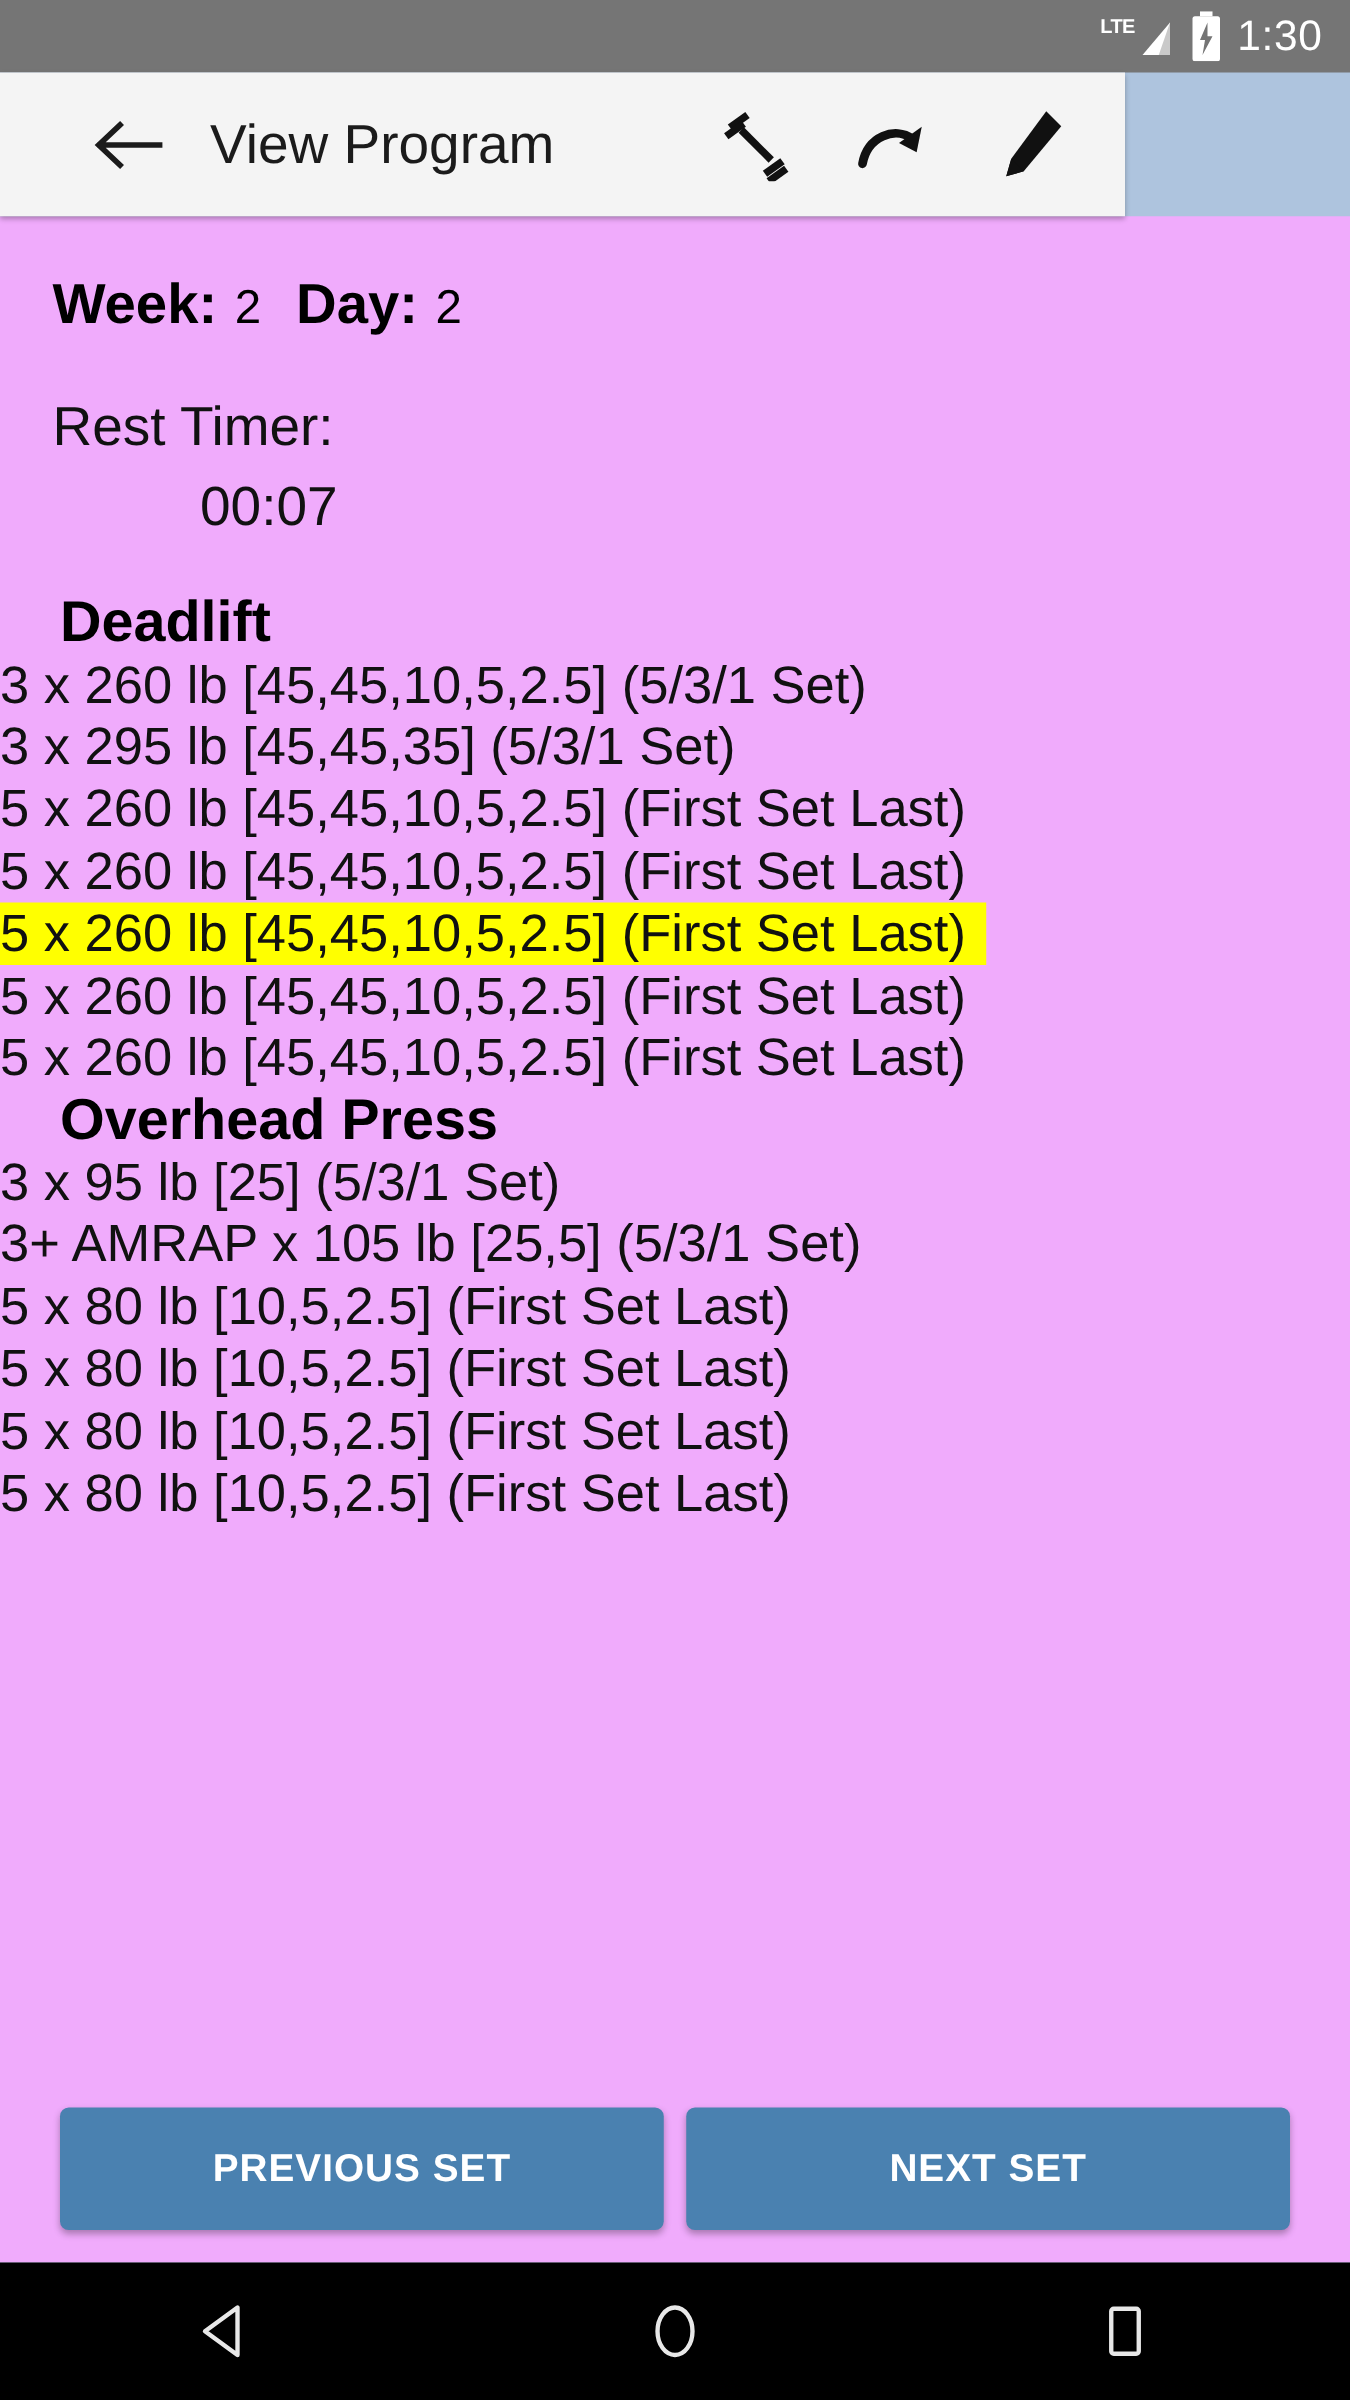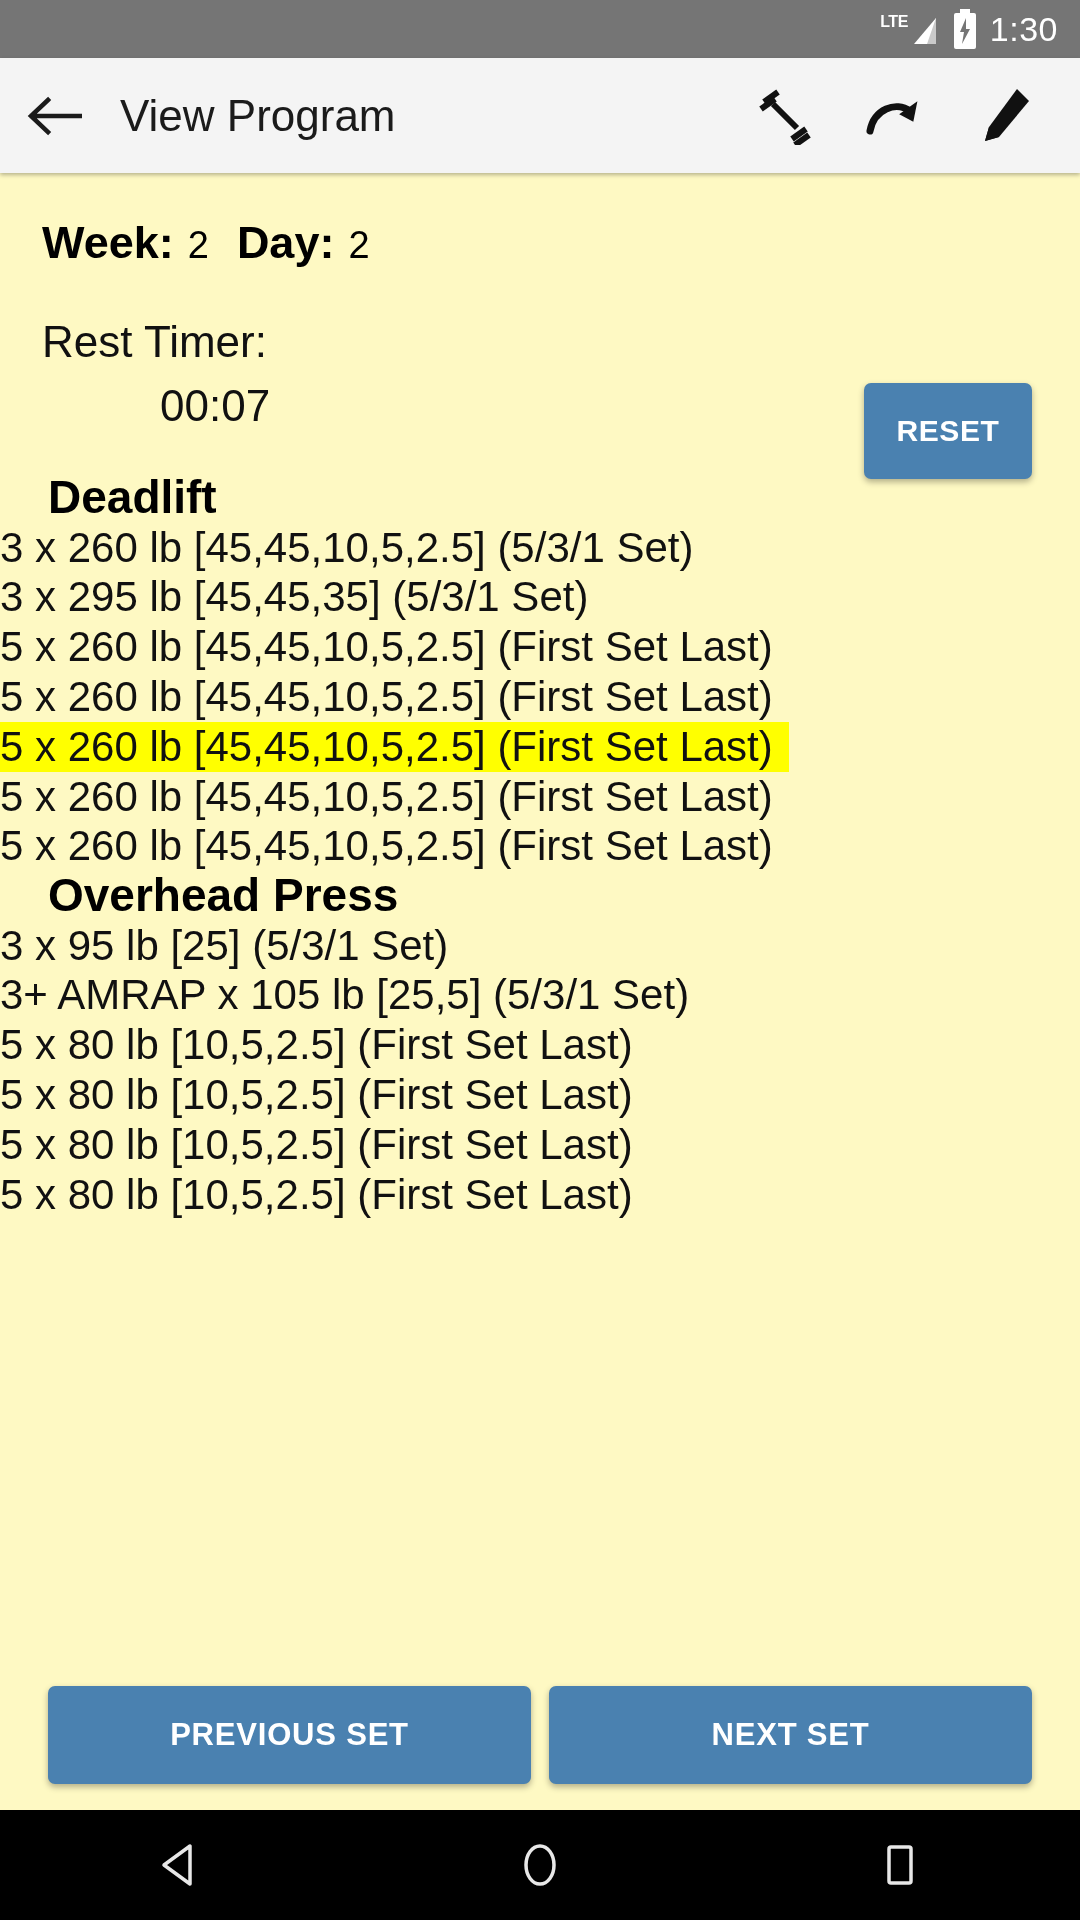--- a/index.html
+++ b/index.html
@@ -19,34 +19,35 @@
   }
   .lte-wrap { display:flex; align-items:flex-end; gap:2px; }
   .lte-text { color:#fff; font-size:16px; font-weight:bold; line-height:1; letter-spacing:-0.5px; padding-bottom:14px; }
   .sig { width:30px; height:30px; position:relative; }
   .sig svg { display:block; }
   .batt svg { display:block; }
   .clock { color:#fff; font-size:34px; font-weight:500; letter-spacing:0.5px; }
 
   
   .appbar {
-    position:absolute; top:58px; left:0; width:1080px; height:115px;
+    position:absolute; top:58px; left:0; width:900px; height:115px;
     background:#f4f4f4; display:flex; align-items:center;
     box-shadow:0 2px 4px rgba(0,0,0,0.28);
     z-index:5;
+    padding-left:48px;
   }
   .back-btn { width:108px; display:flex; align-items:center; justify-content:center; }
   .appbar-title { font-size:44px; color:#1b1b1b; font-weight:400; margin-left:12px; flex:1; }
   .appbar-actions { display:flex; align-items:center; gap:48px; padding-right:44px; }
   .act { width:62px; height:62px; display:flex; align-items:center; justify-content:center; }
 
   
   .content {
     position:absolute; top:173px; left:0; width:1080px; height:1637px;
-    background:#fef9c3; overflow:hidden;
+    background:#f0abfc; overflow:hidden;
   }
   .wd-row { padding:44px 0 0 42px; display:flex; align-items:baseline; }
   .wd-label { font-size:45px; font-weight:bold; color:#000; }
   .wd-value { font-size:38px; color:#000; margin-left:14px; }
   .wd-gap { width:28px; }
 
   .timer-block { position:relative; margin-top:48px; padding-left:42px; }
   .timer-label { font-size:44px; color:#111; }
   .timer-value { font-size:44px; color:#111; margin-top:14px; padding-left:118px; }
   .reset-btn {
@@ -148,21 +149,20 @@
       <span class="wd-label">Week:</span>
       <span class="wd-value">2</span>
       <span class="wd-gap"></span>
       <span class="wd-label">Day:</span>
       <span class="wd-value">2</span>
     </div>
 
     <div class="timer-block">
       <div class="timer-label">Rest Timer:</div>
       <div class="timer-value">00:07</div>
-      <button class="reset-btn">RESET</button>
     </div>
 
     <div class="sets" id="exercise-list">
         <div class="exercise-name">Deadlift</div>
         <div class="set-row">3 x 260 lb  [45,45,10,5,2.5]  (5/3/1 Set)</div>
         <div class="set-row">3 x 295 lb  [45,45,35]  (5/3/1 Set)</div>
         <div class="set-row">5 x 260 lb  [45,45,10,5,2.5]  (First Set Last)</div>
         <div class="set-row">5 x 260 lb  [45,45,10,5,2.5]  (First Set Last)</div>
         <div class="hl-wrap"><div class="set-row hl">5 x 260 lb  [45,45,10,5,2.5]  (First Set Last)</div></div>
         <div class="set-row">5 x 260 lb  [45,45,10,5,2.5]  (First Set Last)</div>

